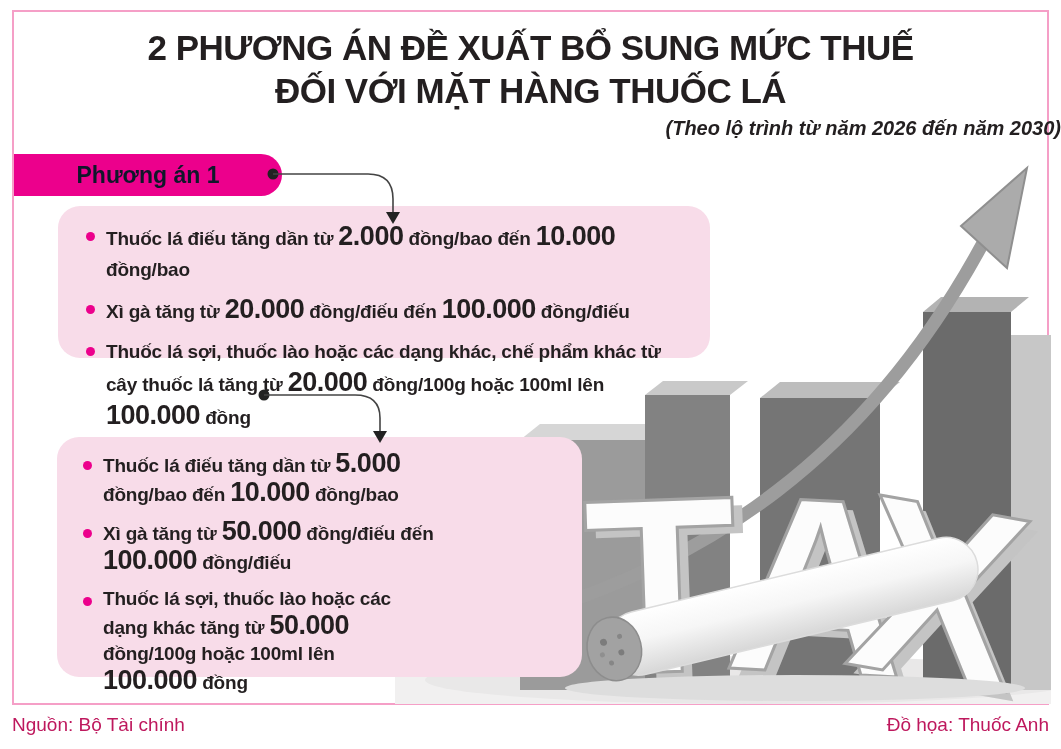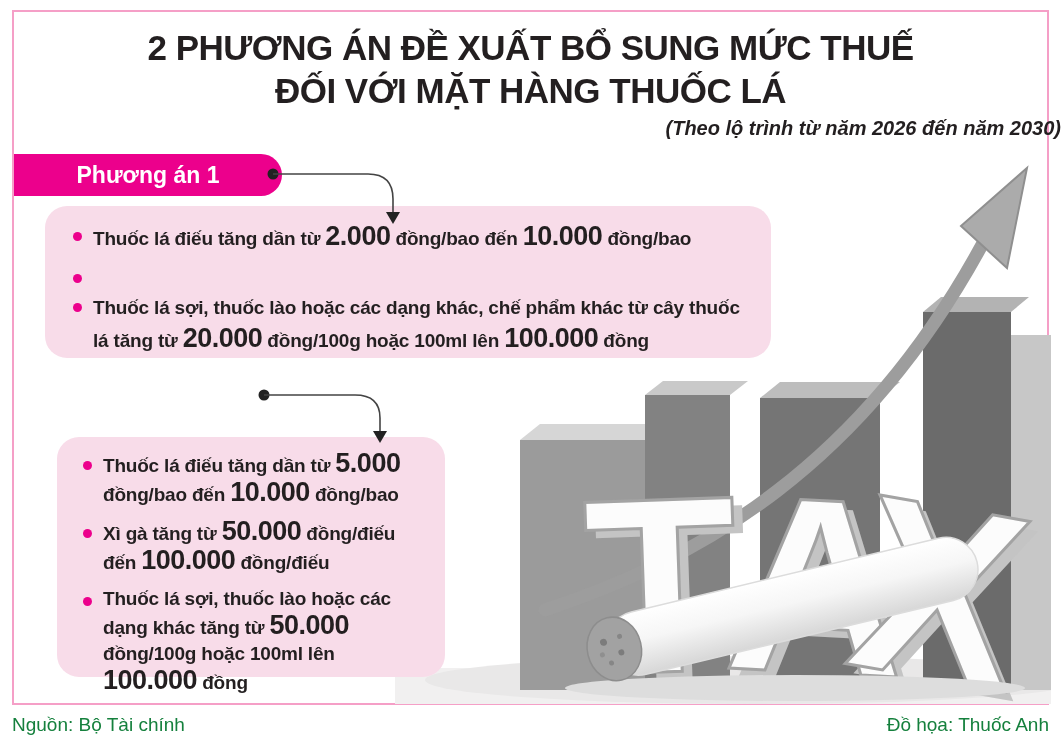--- a/index.html
+++ b/index.html
@@ -16,44 +16,44 @@
   .frame{position:absolute;left:12px;top:10px;width:1037px;height:695px;
     border:2px solid var(--frame);z-index:1;}
 
   .art{position:absolute;left:395px;top:140px;width:656px;height:564px;z-index:2;}
 
   .titleblock{position:absolute;left:0;top:26px;width:1061px;text-align:center;z-index:4;}
   .title{font-size:35px;font-weight:bold;letter-spacing:-0.5px;line-height:1.23;}
   .subtitle{font-size:20px;font-weight:bold;font-style:italic;margin-top:5px;text-align:right;}
 
   .banner{position:absolute;left:14px;width:268px;height:42px;background:var(--magenta);
-    border-radius:0 21px 21px 0;color:#ffffff;font-size:23px;font-weight:bold;
+    border-radius:0 21px 21px 0;color:#0f172a;font-size:23px;font-weight:bold;
     display:flex;align-items:center;justify-content:center;z-index:5;}
   .banner.p1{top:154px;}
   .banner.p2{top:377px;}
 
   .connector{position:absolute;z-index:5;}
   .conn1{left:266px;top:166px;}
   .conn2{left:257px;top:387px;}
 
   .bulletbox{position:absolute;background:var(--pink);border-radius:22px;z-index:3;}
-  .box1{left:45px;top:206px;width:726px;height:152px;padding:15px 20px 10px 28px;}
-  .box2{left:57px;top:437px;width:388px;height:240px;padding:13px 18px 10px 26px;}
+  .box1{left:58px;top:206px;width:652px;height:152px;padding:15px 20px 10px 28px;}
+  .box2{left:57px;top:437px;width:525px;height:240px;padding:13px 18px 10px 26px;}
 
   .bullet{display:flex;gap:11px;}
   .box1 .bullet{margin-bottom:9px;}
   .box2 .bullet{margin-bottom:10px;}
   .dot{width:9px;height:9px;border-radius:50%;background:var(--magenta);flex:none;margin-top:11px;}
   .btxt{font-weight:bold;font-size:19px;line-height:31px;letter-spacing:-0.2px;}
   .box2 .btxt{line-height:26px;max-width:378px;}
   .box2 .bullet:last-child .btxt{max-width:300px;}
   .b{font-size:27px;letter-spacing:-0.5px;}
 
   .footer{position:absolute;left:12px;top:714px;width:1037px;display:flex;
-    justify-content:space-between;font-size:19px;color:#15803d;z-index:4;text-align:center;}
+    justify-content:space-between;font-size:19px;color:#be185d;z-index:4;text-align:center;}
 
   svg text.tax{font-family:"Liberation Sans",sans-serif;font-weight:bold;font-size:250px;}
 </style>
 </head>
 <body>
 
 <div class="stage">
 
   <svg class="art" viewBox="0 0 656 564" aria-hidden="true">
     <defs>
@@ -122,20 +122,21 @@
     <polygon points="120,46 134,46 127,58" fill="#222"></polygon>
   </svg>
 
   <div class="bulletbox box1">
     <div class="bullet">
       <span class="dot"></span>
       <span class="btxt"><span>Thuốc lá điếu tăng dần từ </span><span class="b">2.000</span><span> đồng/bao đến </span><span class="b">10.000</span><span> đồng/bao</span></span>
     </div>
     <div class="bullet">
       <span class="dot"></span>
+      <span class="btxt"><span>Xì gà tăng từ </span><span class="b">20.000</span><span> đồng/điếu đến </span><span class="b">100.000</span><span> đồng/điếu</span></span>
     </div>
     <div class="bullet">
       <span class="dot"></span>
       <span class="btxt"><span>Thuốc lá sợi, thuốc lào hoặc các dạng khác, chế phẩm khác từ cây thuốc lá tăng từ </span><span class="b">20.000</span><span> đồng/100g hoặc 100ml lên </span><span class="b">100.000</span><span> đồng</span></span>
     </div>
   </div>
 
   <svg class="connector conn2" width="135" height="62" aria-hidden="true">
     <circle cx="7" cy="8" r="5.5" fill="#222"></circle>
     <path d="M 7 8 H 98 Q 123 8 123 31 V 45" stroke="#444" stroke-width="1.6" fill="none"></path>

